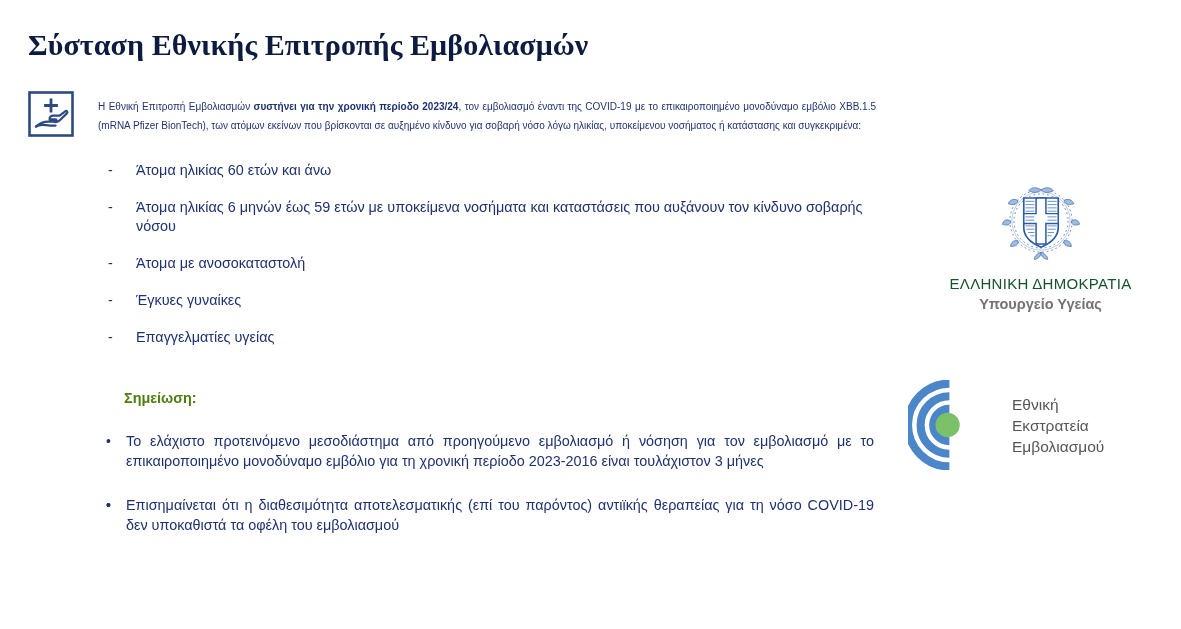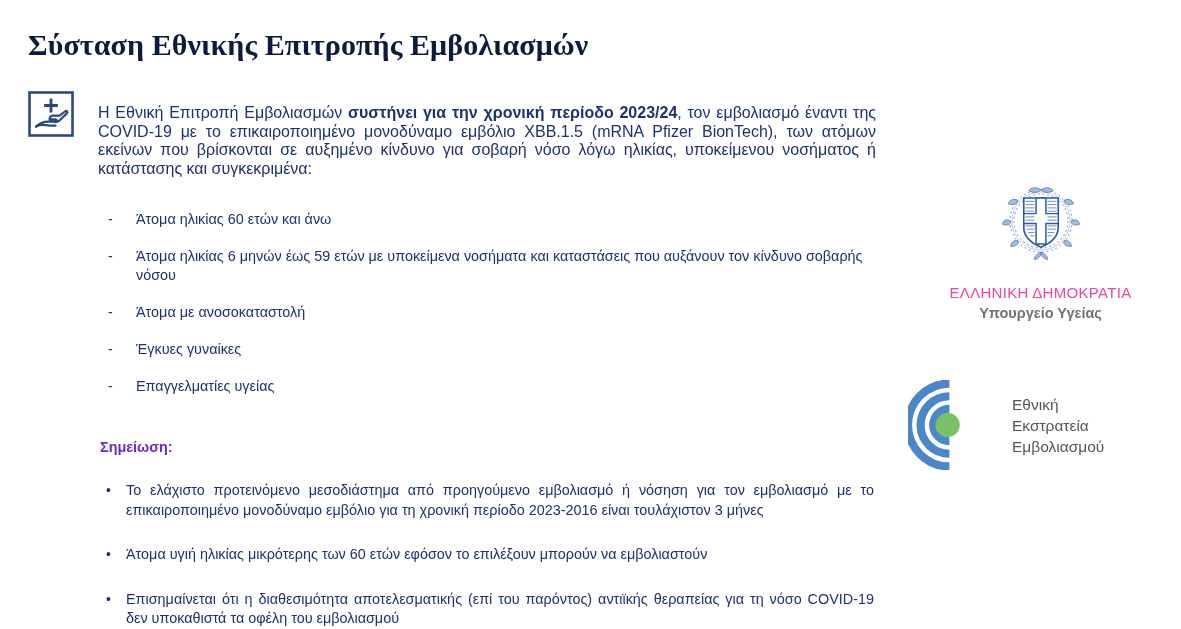--- a/index.html
+++ b/index.html
@@ -49,21 +49,21 @@
   }
   .vaccine-icon {
     flex: 0 0 auto;
     width: 46px;
     height: 46px;
     margin-top: 3px;
   }
   .intro-text {
     flex: 1 1 auto;
     margin-left: 24px;
-    font-size: 16px;
+    font-size: 10px;
     line-height: 18.5px;
     color: #1f3270;
     text-align: justify;
     text-justify: inter-word;
   }
   .intro-text b { font-weight: bold; }
 
   
   .dash-list {
     margin: 16px 0 0 0;
@@ -82,24 +82,24 @@
   .dash-list li .dash {
     position: absolute;
     left: 80px;
     top: 0;
     color: #1f3270;
   }
 
   
   .note-heading {
     margin-top: 42px;
-    margin-left: 72px;
+    margin-left: 96px;
     font-size: 14.4px;
     font-weight: bold;
-    color: #6d28d9;
+    color: #4d7c0f;
     line-height: 19px;
   }
   .bullet-list {
     margin: 24px 0 0 0;
     padding: 0;
     list-style: none;
   }
   .bullet-list li {
     position: relative;
     padding-left: 98px;
@@ -130,24 +130,24 @@
     width: 281px;
   }
   .gov-logo {
     text-align: center;
   }
   .gov-emblem {
     display: block;
     margin: 0 auto;
   }
   .gov-line1 {
-    margin-top: 17px;
+    margin-top: 8px;
     font-size: 15px;
     letter-spacing: 0.3px;
-    color: #ec4899;
+    color: #14532d;
     line-height: 19px;
     white-space: nowrap;
   }
   .gov-line2 {
     margin-top: 2px;
     font-size: 14.5px;
     font-weight: bold;
     color: #737373;
     line-height: 19px;
     white-space: nowrap;
@@ -203,21 +203,21 @@
       <li><span class="dash">-</span><span>Άτομα ηλικίας 6 μηνών έως 59 ετών με υποκείμενα νοσήματα και καταστάσεις που αυξάνουν τον κίνδυνο σοβαρής νόσου</span></li>
       <li><span class="dash">-</span><span>Άτομα με ανοσοκαταστολή</span></li>
       <li><span class="dash">-</span><span>Έγκυες γυναίκες</span></li>
       <li><span class="dash">-</span><span>Επαγγελματίες υγείας</span></li>
     </ul>
 
     <div class="note-heading">Σημείωση:</div>
 
     <ul class="bullet-list">
       <li><span class="dot">•</span><span>Το ελάχιστο προτεινόμενο μεσοδιάστημα από προηγούμενο εμβολιασμό ή νόσηση για τον εμβολιασμό με το επικαιροποιημένο μονοδύναμο εμβόλιο για τη χρονική περίοδο 2023-2016 είναι τουλάχιστον 3 μήνες</span></li>
-      <li class="nojust"><span class="dot">•</span><span>Άτομα υγιή ηλικίας μικρότερης των 60 ετών εφόσον το επιλέξουν μπορούν να εμβολιαστούν</span></li>
+      <li class="nojust"><span class="dot">•</span></li>
       <li><span class="dot">•</span><span>Επισημαίνεται ότι η διαθεσιμότητα αποτελεσματικής (επί του παρόντος) αντιϊκής θεραπείας για τη νόσο COVID-19 δεν υποκαθιστά τα οφέλη του εμβολιασμού</span></li>
     </ul>
   </div>
 
   <div class="logo-col">
 
     <div class="gov-logo">
       <span class="gov-emblem">
         <svg viewBox="0 0 100 100" width="82" height="82" aria-hidden="true">
           <g stroke="#2a5aa8" fill="none" stroke-width="1.3">

